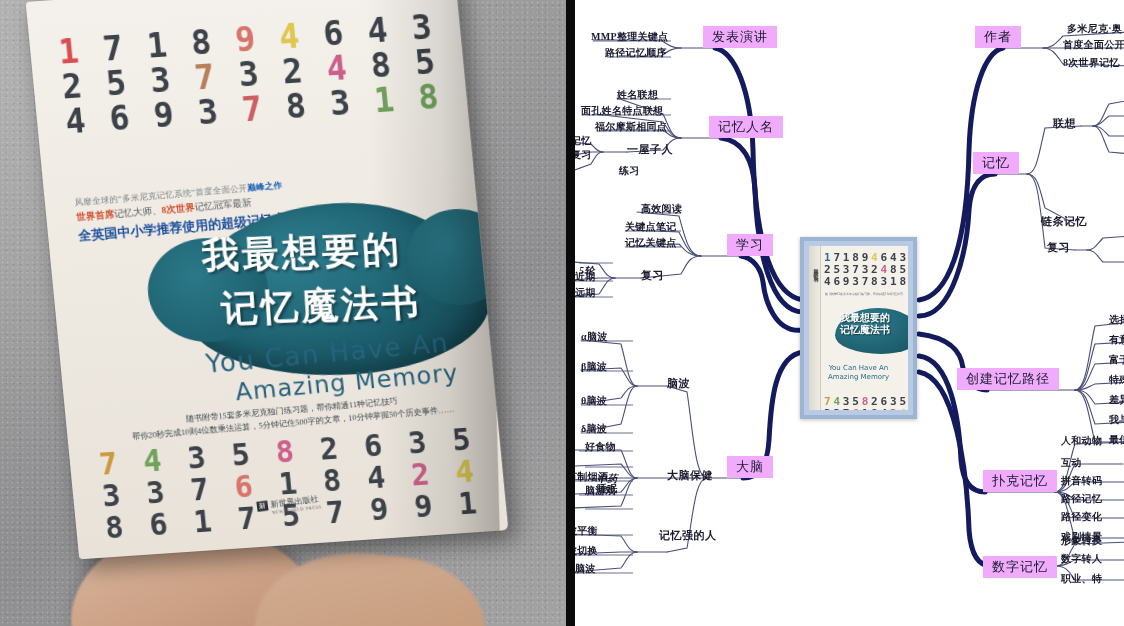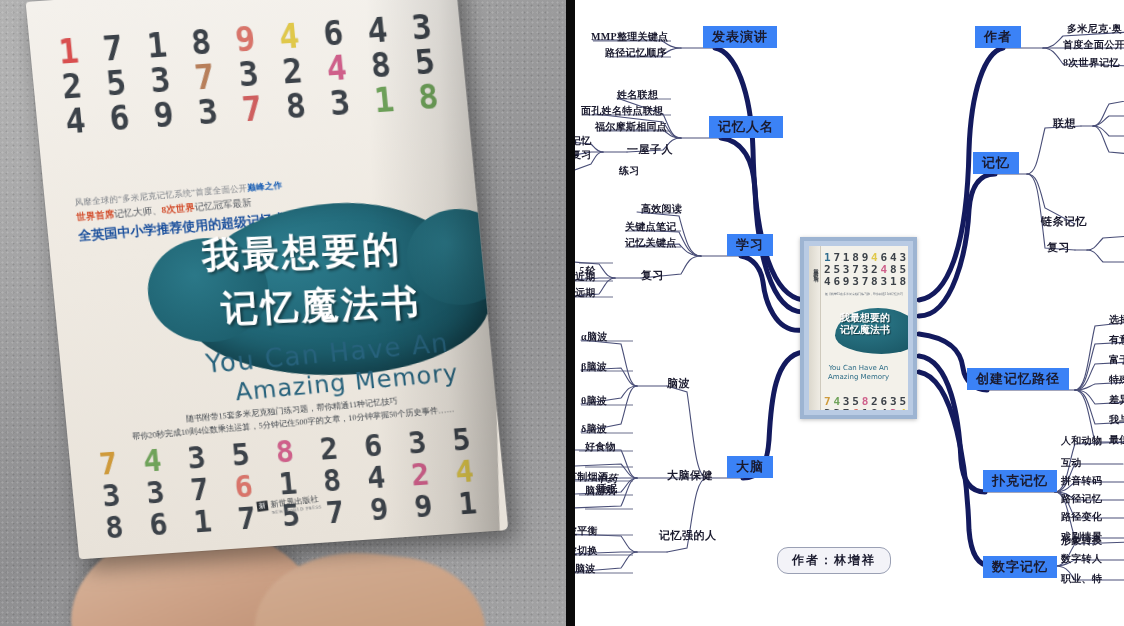--- a/index.html
+++ b/index.html
@@ -148,22 +148,22 @@
     background:#ffffff; overflow:hidden;
   }
   .map-svg{ position:absolute; left:0; top:0; }
 
   .node{
     position:absolute; white-space:nowrap; color:#1a1a2e;
     font-family:"Liberation Serif","DejaVu Serif",serif;
   }
   
   .n-main{
-    font-size:13px; font-weight:700; letter-spacing:1px;
-    background:#3b82f6; padding:2px 9px;
+    font-size:13px; font-weight:400; letter-spacing:1px;
+    background:#f0abfc; padding:2px 9px;
   }
   
   .n-sub{
     font-size:11px; font-weight:700; letter-spacing:.5px;
   }
   
   .n-leaf{
     font-size:10px; font-weight:700; letter-spacing:.3px;
   }
   .author-chip{
@@ -507,21 +507,21 @@
     <div class="node n-main" style="left:400px; top:26px;">作者</div>
     <div class="node n-leaf" style="left:492px; top:22px;">多米尼克·奥</div>
     <div class="node n-leaf" style="left:488px; top:38px;">首度全面公开</div>
     <div class="node n-leaf" style="left:488px; top:56px;">8次世界记忆</div>
 
     <div class="node n-main" style="left:398px; top:152px;">记忆</div>
     <div class="node n-sub" style="left:478px; top:116px;">联想</div>
     <div class="node n-sub" style="left:466px; top:214px;">链条记忆</div>
     <div class="node n-sub" style="left:472px; top:240px;">复习</div>
 
-    <div class="node n-main" style="left:392px; top:368px;">创建记忆路径</div>
+    <div class="node n-main" style="left:382px; top:368px;">创建记忆路径</div>
     <div class="node n-leaf" style="left:534px; top:313px;">选择</div>
     <div class="node n-leaf" style="left:534px; top:333px;">有意</div>
     <div class="node n-leaf" style="left:534px; top:353px;">富于</div>
     <div class="node n-leaf" style="left:534px; top:373px;">特殊</div>
     <div class="node n-leaf" style="left:534px; top:393px;">差异</div>
     <div class="node n-leaf" style="left:534px; top:413px;">我与</div>
     <div class="node n-leaf" style="left:534px; top:433px;">最佳</div>
 
     <div class="node n-main" style="left:408px; top:470px;">扑克记忆</div>
     <div class="node n-leaf" style="left:486px; top:434px;">人和动物</div>
@@ -614,16 +614,15 @@
             <span class="cb-d" style="color:#3c4249">8</span>
             <span class="cb-d" style="color:#3c4249">4</span>
             <span class="cb-d" style="color:#cf5f8a">2</span>
             <span class="cb-d" style="color:#e0c84a">4</span>
           </div>
 
         </div>
       </div>
     </div>
 
-    <div class="author-chip" style="left:202px; top:547px;">作者：林增祥</div>
 
   </div>
 </div>
 
 </body></html>

